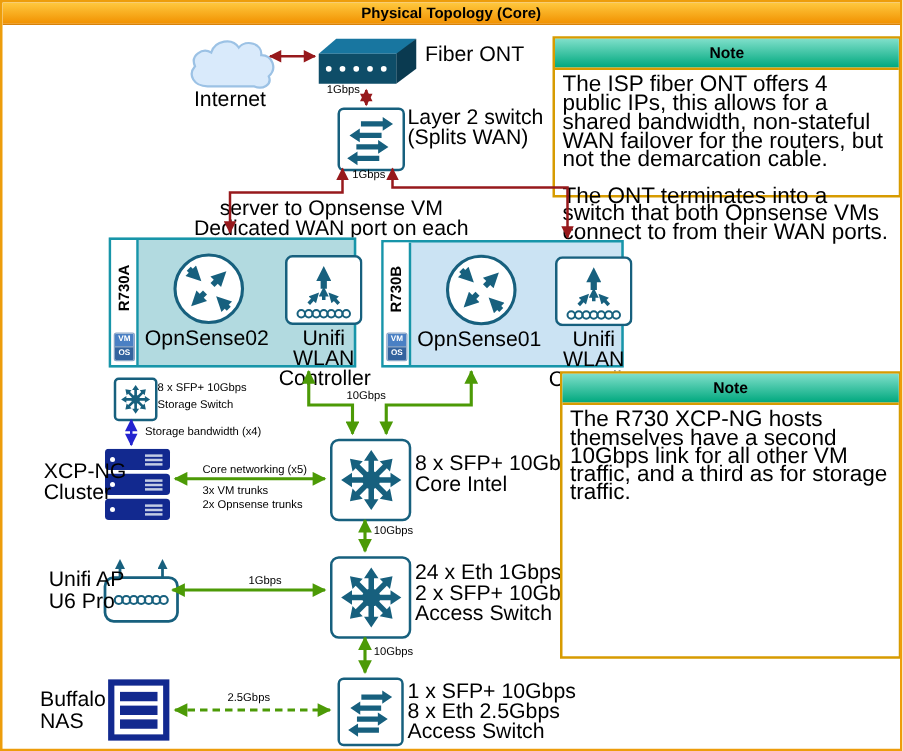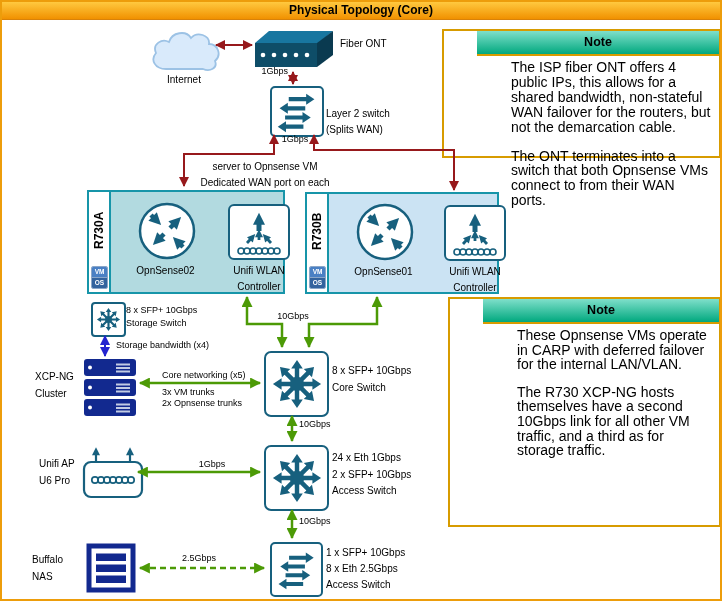--- a/index.html
+++ b/index.html
@@ -2,37 +2,37 @@
 <html><head>
 <meta charset="utf-8">
 <style>
   html,body{margin:0;padding:0;background:#fff;}
   .canvas{position:relative;width:722px;height:601px;box-sizing:border-box;background:#fff;
     border:2px solid #ED9D0B;font-family:Liberation Sans, sans-serif;color:#000;overflow:hidden;}
   .titlebar{position:absolute;left:0;top:0;width:718px;height:17px;
     background:linear-gradient(#FFC93F,#F19100);border-bottom:1px solid #D8820A;
     text-align:center;font-weight:bold;font-size:12px;line-height:17px;}
   .abs{position:absolute;}
-  .lbl{position:absolute;font-size:10px;line-height:16px;}
+  .lbl{position:absolute;font-size:17px;line-height:16px;}
   .sm{position:absolute;font-size:9px;line-height:10px;}
   .ctr{text-align:center;}
   .devbox{position:absolute;background:#fff;border:2px solid #17607E;border-radius:5px;
     display:flex;align-items:center;justify-content:center;}
   .r730{position:absolute;border:2px solid #1795A9;display:flex;box-sizing:border-box;}
   .strip{width:20px;background:#fff;border-right:2px solid #1795A9;position:relative;flex:none;}
   .tag{position:absolute;left:0;right:0;top:6px;bottom:30px;display:flex;align-items:center;justify-content:center;
     writing-mode:vertical-rl;transform:rotate(180deg);font-weight:bold;font-size:12px;}
   .vmos{position:absolute;left:2px;bottom:3px;width:15px;border:1px solid #8AA6C8;border-radius:2px;overflow:hidden;}
   .vmos div{height:10px;font-size:6.5px;font-weight:bold;color:#fff;text-align:center;line-height:10px;}
   .vm-c{background:#4A80C4;} .os-c{background:#33639E;border-top:1px solid #8AA6C8;}
   .r730main{flex:1;position:relative;}
-  .note{position:absolute;border:2px solid #D79B00;background:#fff;box-sizing:border-box;padding-left:33px;}
+  .note{position:absolute;border:2px solid #D79B00;background:#fff;box-sizing:border-box;}
   .note-h{height:23px;background:linear-gradient(#7FDFCA,#00A87E);border-bottom:2px solid #D79B00;
     text-align:center;font-weight:bold;font-size:12.5px;line-height:23px;}
-  .note-b{padding:4px 6px;font-size:14px;margin-left:28px;}
+  .note-b{padding:4px 6px;font-size:18px;}
   .nb1 p{margin:0 0 14px 0;line-height:14.9px;} .nb1 p:last-child{margin:0;}
   .nb2 p{margin:0 0 13px 0;line-height:14.6px;} .nb2 p:last-child{margin:0;}
   svg.overlay{position:absolute;left:0;top:0;pointer-events:none;}
 </style>
 </head>
 <body>
 
 <svg width="0" height="0" style="position:absolute">
  <defs>
   <marker id="ah" markerUnits="userSpaceOnUse" markerWidth="14" markerHeight="12" viewBox="0 0 10 10" refX="4" refY="5" orient="auto">
@@ -162,21 +162,21 @@
       <use href="#s-ont"></use>
     </svg>
   <div class="lbl" style="left:338px;top:34px">Fiber ONT</div>
   <div class="sm" style="left:250px;top:64px;width:36px;text-align:right">1Gbps</div>
 
   <div class="devbox" style="left:268px;top:84px;width:50px;height:47px">
     <svg width="46" height="44" viewBox="0 0 50 48">
         <use href="#s-l2"></use>
       </svg>
   </div>
-  <div class="lbl" style="left:324px;top:104px">
+  <div class="lbl" style="left:324px;top:84px">
     <div>Layer 2 switch</div>
     <div>(Splits WAN)</div>
   </div>
   <div class="sm ctr" style="left:268px;top:132px;width:50px">1Gbps</div>
 
   <div class="lbl ctr" style="left:150px;top:157px;width:226px;line-height:15.5px">
     <div>server to Opnsense VM</div>
     <div>Dedicated WAN port on each</div>
   </div>
 
@@ -249,21 +249,21 @@
   <div class="sm" style="left:160px;top:385px">3x VM trunks</div>
   <div class="sm" style="left:160px;top:396px">2x Opnsense trunks</div>
 
   <div class="devbox" style="left:262px;top:349px;width:61px;height:62px;border-width:2.5px;border-radius:7px">
     <svg width="52" height="52" viewBox="0 0 54 54">
         <use href="#s-hub"></use>
       </svg>
   </div>
   <div class="lbl" style="left:330px;top:360px;line-height:17px">
     <div>8 x SFP+ 10Gbps</div>
-    <div>Core Switch</div>
+    <div>Core Intel</div>
   </div>
   <div class="sm" style="left:297px;top:417px">10Gbps</div>
 
   <div class="devbox" style="left:262px;top:443px;width:61px;height:62px;border-width:2.5px;border-radius:7px">
     <svg width="52" height="52" viewBox="0 0 54 54">
         <use href="#s-hub"></use>
       </svg>
   </div>
   <div class="lbl" style="left:330px;top:448px;line-height:16.5px">
     <div>24 x Eth 1Gbps</div>
@@ -305,21 +305,20 @@
     <div class="note-h">Note</div>
     <div class="note-b nb1">
       <p>The ISP fiber ONT offers 4 public IPs, this allows for a shared bandwidth, non-stateful WAN failover for the routers, but not the demarcation cable.</p>
       <p>The ONT terminates into a switch that both Opnsense VMs connect to from their WAN ports.</p>
     </div>
   </div>
 
   <div class="note" style="left:446px;top:295px;width:273px;height:230px">
     <div class="note-h">Note</div>
     <div class="note-b nb2">
-      <p>These Opnsense VMs operate in CARP with deferred failover for the internal LAN/VLAN.</p>
       <p>The R730 XCP-NG hosts themselves have a second 10Gbps link for all other VM traffic, and a third as for storage traffic.</p>
     </div>
   </div>
 
   <svg class="overlay" width="722" height="601">
     <g fill="none" stroke="#97191C" stroke-width="2">
       <path d="M214,43 H250" marker-start="url(#mR)" marker-end="url(#mR)"></path>
       <path d="M291,70 V82" marker-start="url(#mR)" marker-end="url(#mR)"></path>
       <path d="M272,133 V152 H182 V184" marker-start="url(#mR)" marker-end="url(#mR)"></path>
       <path d="M312,133 V148 H452 V188" marker-start="url(#mR)" marker-end="url(#mR)"></path>

